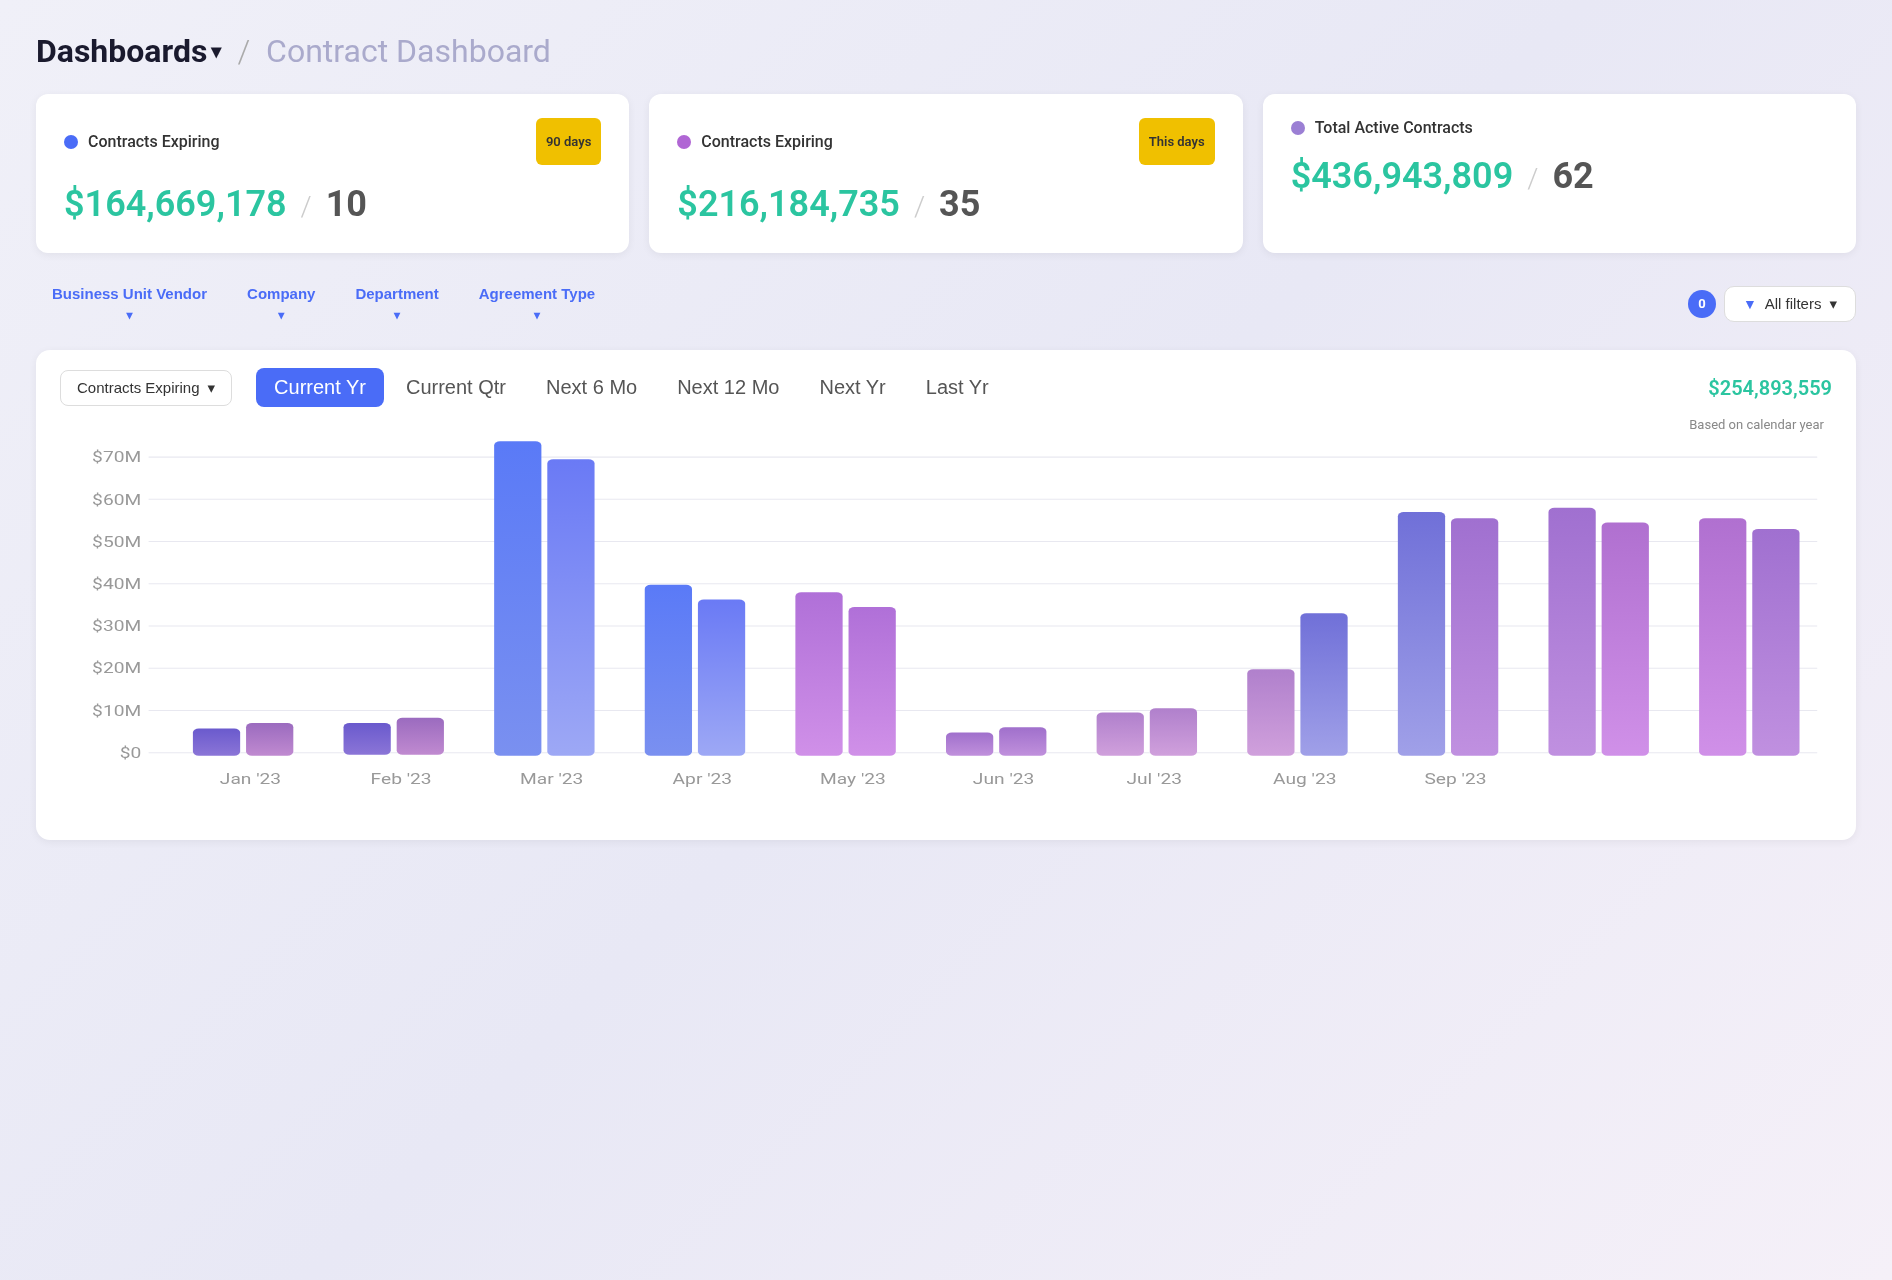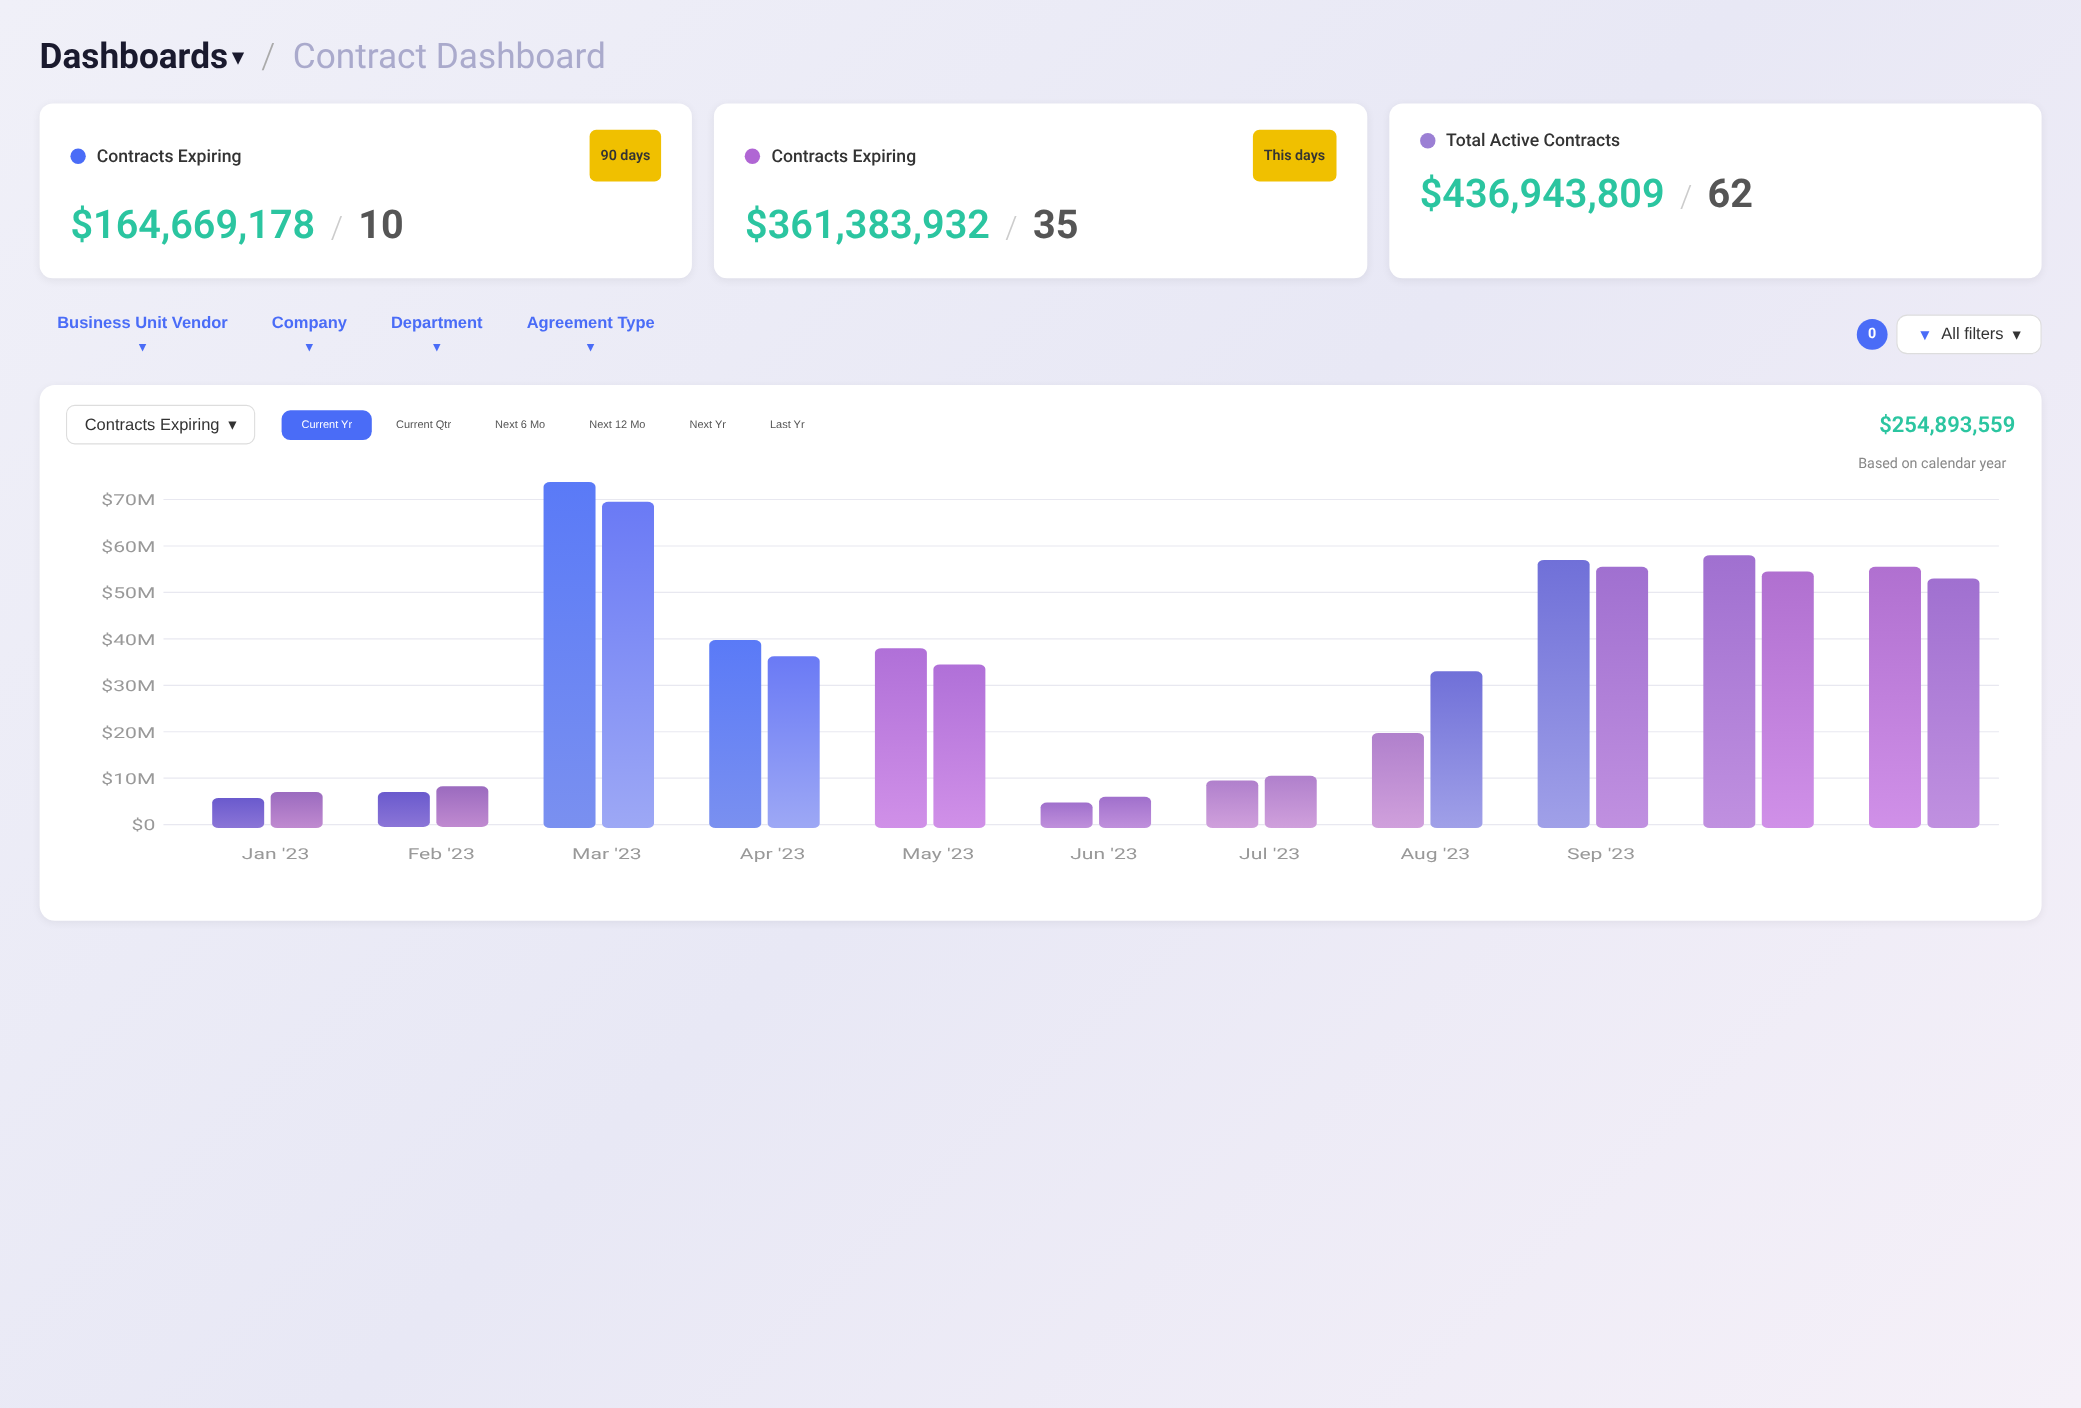--- a/index.html
+++ b/index.html
@@ -183,21 +183,21 @@
       margin-right: 24px;
     }
     .period-tabs {
       display: flex;
       gap: 4px;
       flex: 1;
     }
     .period-tab {
       padding: 8px 18px;
       border-radius: 8px;
-      font-size: 10px;
+      font-size: 20px;
       font-weight: 500;
       cursor: pointer;
       border: none;
       background: transparent;
       color: #555;
     }
     .period-tab.active {
       background: #4a6cf7;
       color: #fff;
     }
@@ -257,21 +257,21 @@
     </div>
   </div>
 
   <div class="card">
     <div class="card-header">
       <div class="dot dot-purple"></div>
       <span class="card-title">Contracts Expiring</span>
       <span class="card-badge">This days</span>
     </div>
     <div class="card-values">
-      <span class="card-amount">$361,383,932</span>
+      <span class="card-amount">$216,184,735</span>
       <span class="card-separator">/</span>
       <span class="card-count">35</span>
     </div>
   </div>
 
   <div class="card">
     <div class="card-header">
       <div class="dot dot-lavender"></div>
       <span class="card-title">Total Active Contracts</span>
     </div>

